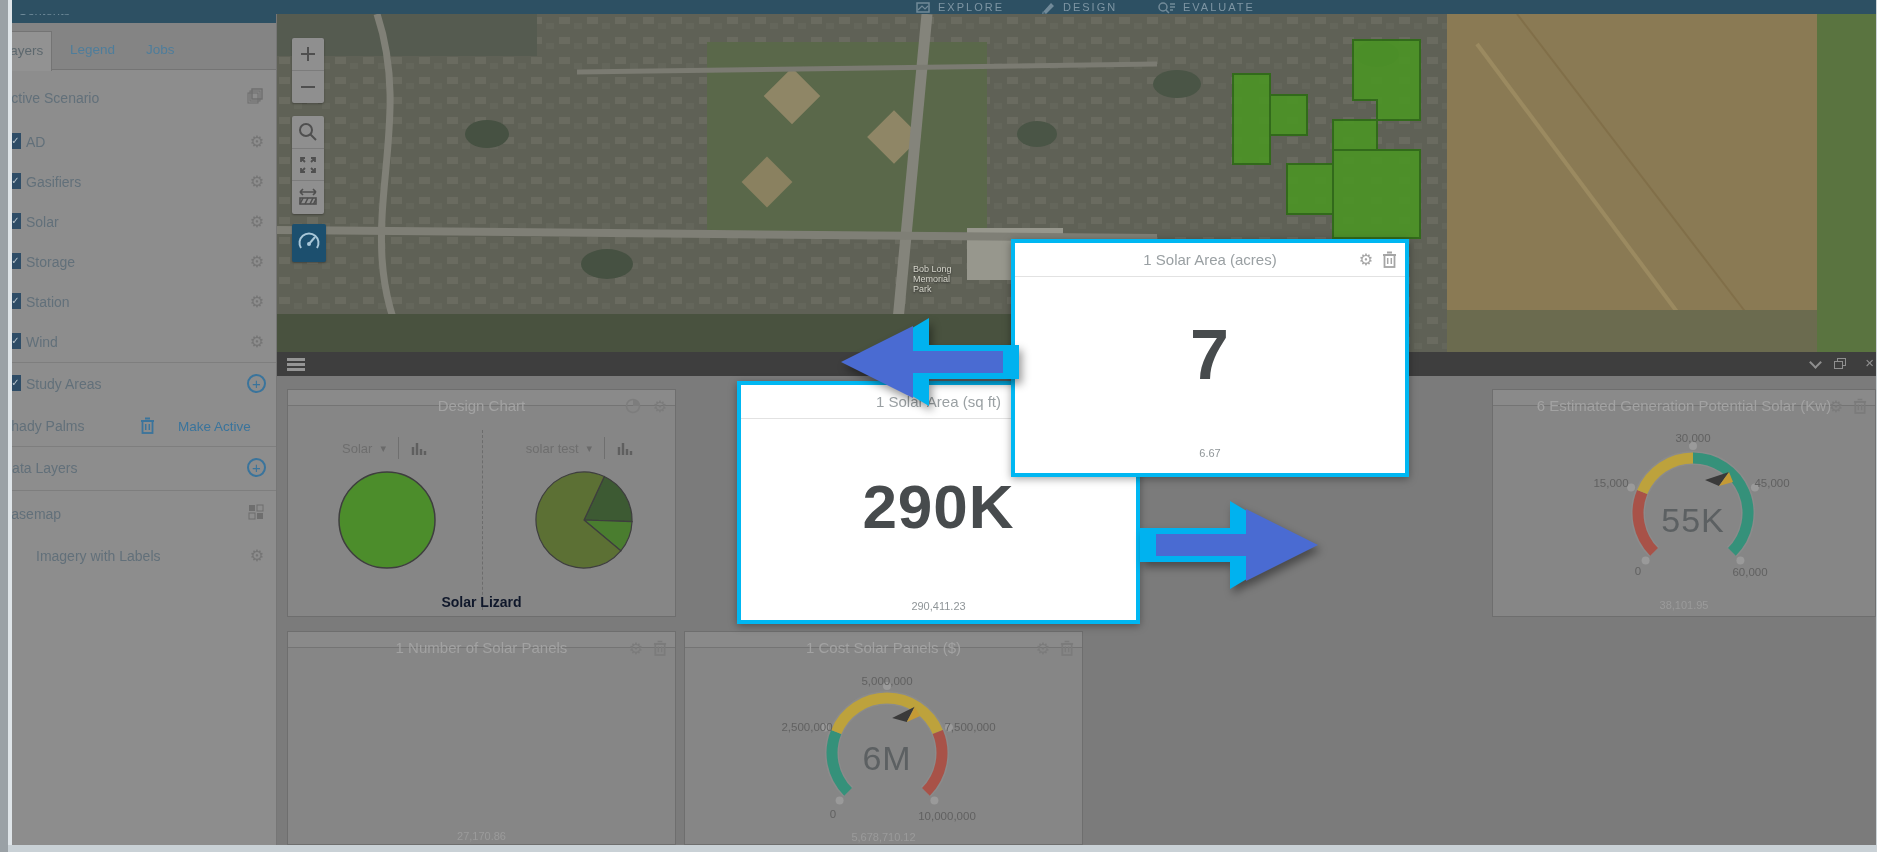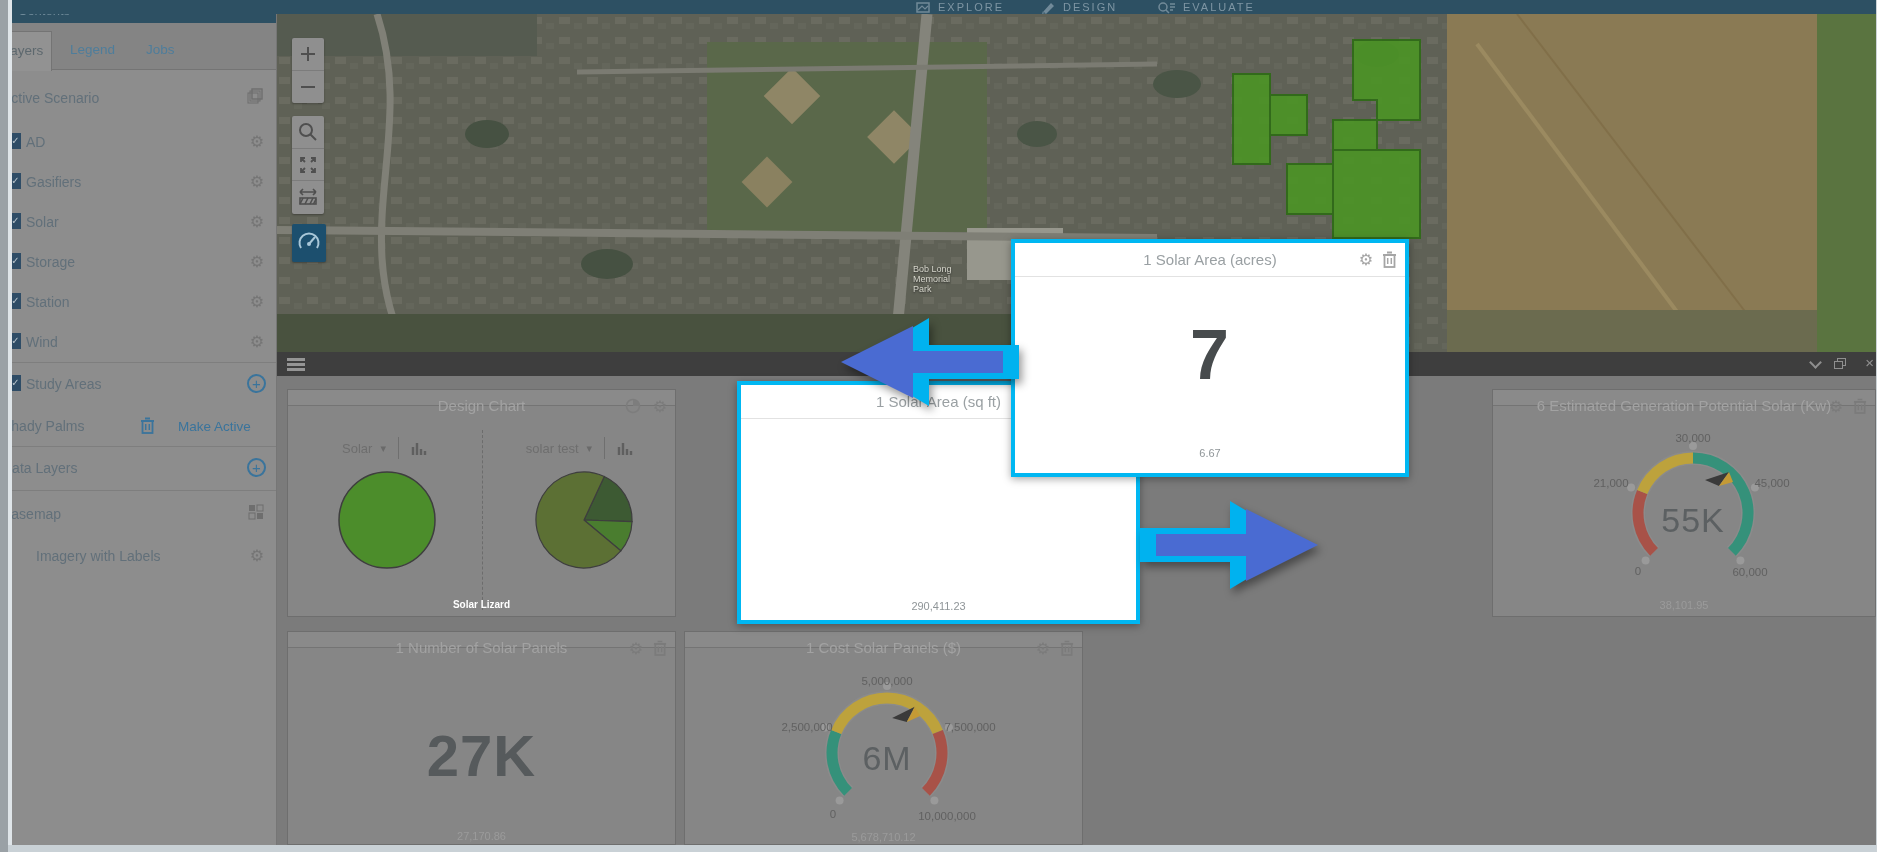--- a/index.html
+++ b/index.html
@@ -81,21 +81,21 @@
   .tick{position:absolute;transform:translate(-50%,-50%);font-size:11.5px;color:#616161;white-space:nowrap;}
   .gaugeval{position:absolute;transform:translate(-50%,-50%);font-size:34px;color:#5c6062;letter-spacing:1px;}
 
   
   .dc-half{position:absolute;top:33px;width:193px;height:163px;}
   .dc-selrow{position:absolute;top:12px;left:0;width:100%;height:26px;display:flex;align-items:center;justify-content:center;gap:8px;}
   .dc-sel{font-size:13px;color:#6e6e6e;cursor:pointer;}
   .dc-caret{font-size:11px;color:#6a6a6a;cursor:pointer;}
   .dc-vline{width:1px;height:22px;background:#6f6f6f;margin:0 4px;}
   .dc-divider{position:absolute;left:194px;top:40px;height:180px;border-left:1px dashed #6c6c6c;}
-  .dc-footer{position:absolute;left:0;right:0;bottom:6px;text-align:center;font-size:10px;font-weight:bold;color:#ffffff;}
+  .dc-footer{position:absolute;left:0;right:0;bottom:6px;text-align:center;font-size:14px;font-weight:bold;color:#0f172a;}
 
   
   .hcard{position:absolute;background:#ffffff;border:4px solid #00b7f2;overflow:hidden;
          box-shadow:0 2px 8px rgba(0,0,0,.35);}
   .hcard .hd{position:relative;height:34px;border-bottom:1px solid #e2e2e2;}
   .hcard .hd .panel-title{line-height:34px;color:#9aa0a3;}
   .hcard .ph-gear{color:#a5a5a5;}
   .hcard .bigval{color:#474b4d;}
   .hcard .subval{color:#8f9598;}
   .card-sqft{left:729px;top:381px;width:403px;height:243px;z-index:60;}
@@ -424,41 +424,40 @@
             <circle cx="100" cy="18" r="4"></circle>
           <circle cx="161.9" cy="59.4" r="4"></circle>
             <circle cx="147.4" cy="132.4" r="4"></circle>
         </g>
         <g transform="translate(112,44)">
           <polygon points="0,8 24,0 14,14" fill="#3a3a3a"></polygon>
           <polygon points="14,14 24,0 28,10" fill="#c49a35"></polygon>
         </g>
       </svg>
       <span class="tick" style="left:200px;top:48px;">30,000</span>
-      <span class="tick" style="left:118px;top:93px;">21,000</span>
+      <span class="tick" style="left:118px;top:93px;">15,000</span>
       <span class="tick" style="left:279px;top:93px;">45,000</span>
       <span class="tick" style="left:145px;top:181px;">0</span>
       <span class="tick" style="left:257px;top:182px;">60,000</span>
       <span class="gaugeval" style="left:200px;top:130px;">55K</span>
       <span class="subval">38,101.95</span>
     </div>
 
     <div class="panel" style="left:10px;top:255px;width:389px;height:214px;">
       <div class="panel-header">
         <span class="panel-title">1 Number of Solar Panels</span>
         <span class="ph-gear gearglyph">⚙</span>
         <span class="ph-trash dim-trash">
           <svg width="14" height="16" viewBox="0 0 15 17">
             <rect x="2.5" y="4" width="10" height="12" fill="none" stroke="#7b7b7b" stroke-width="1.8"></rect>
             <path d="M1 4 h13 M5 1.5 h5" stroke="#7b7b7b" stroke-width="1.8"></path>
             <path d="M5.7 7 v6 M9.3 7 v6" stroke="#7b7b7b" stroke-width="1.5"></path>
           </svg>
         </span>
       </div>
-      <span class="bigval" style="top:90px;font-size:58px;">27K</span>
       <span class="subval" style="bottom:2px;">27,170.86</span>
     </div>
 
     <div class="panel" style="left:407px;top:255px;width:399px;height:214px;">
       <div class="panel-header">
         <span class="panel-title">1 Cost Solar Panels ($)</span>
         <span class="ph-gear gearglyph">⚙</span>
         <span class="ph-trash dim-trash">
           <svg width="14" height="16" viewBox="0 0 15 17">
             <rect x="2.5" y="4" width="10" height="12" fill="none" stroke="#7b7b7b" stroke-width="1.8"></rect>
@@ -493,20 +492,21 @@
       <span class="tick" style="left:262px;top:184px;">10,000,000</span>
       <span class="gaugeval" style="left:202px;top:126px;">6M</span>
       <span class="subval" style="bottom:1px;">5,678,710.12</span>
     </div>
   </div>
 
   <div class="hcard card-sqft">
     <div class="hd">
       <span class="panel-title">1 Solar Area (sq ft)</span>
     </div>
+    <span class="bigval" style="top:86px;font-size:62px;">290K</span>
     <span class="subval" style="bottom:8px;">290,411.23</span>
   </div>
 
   <div class="hcard card-acres">
     <div class="hd">
       <span class="panel-title">1 Solar Area (acres)</span>
       <span class="ph-gear gearglyph">⚙</span>
       <span class="ph-trash">
         <svg width="15" height="17" viewBox="0 0 15 17">
           <rect x="2.5" y="4" width="10" height="12" fill="none" stroke="#a5a5a5" stroke-width="1.8"></rect>

